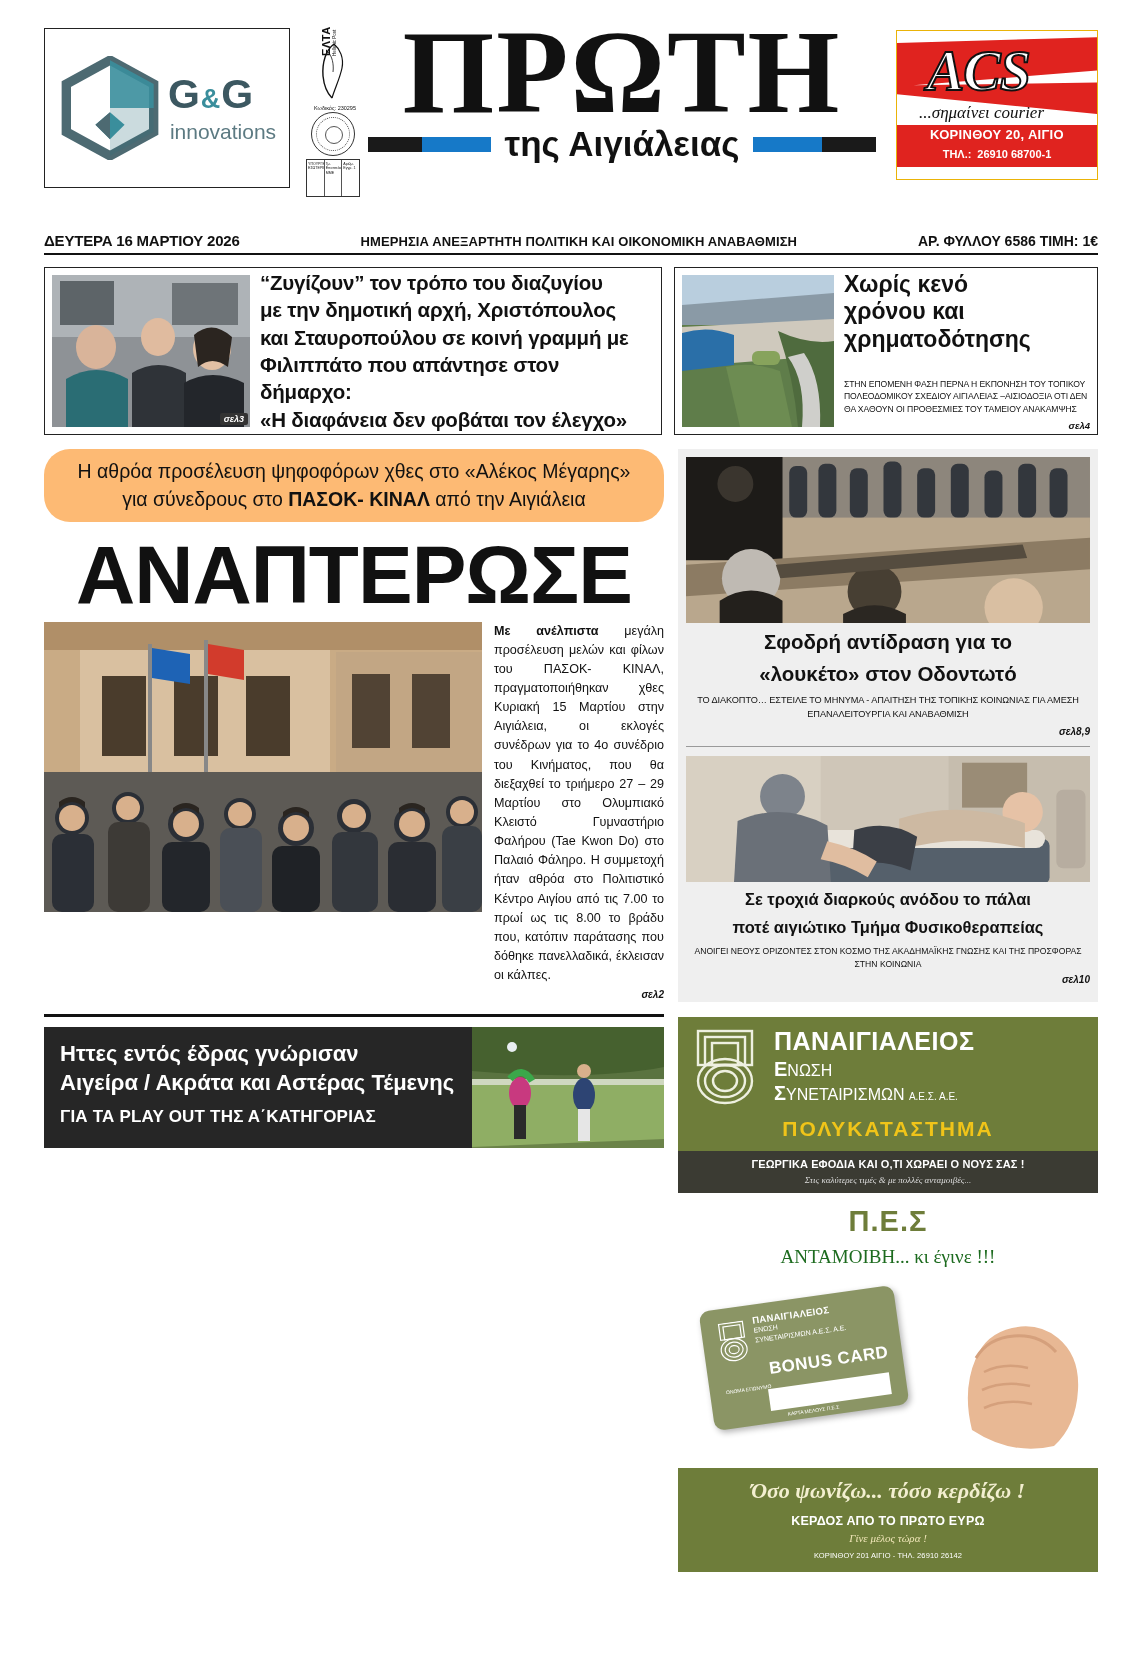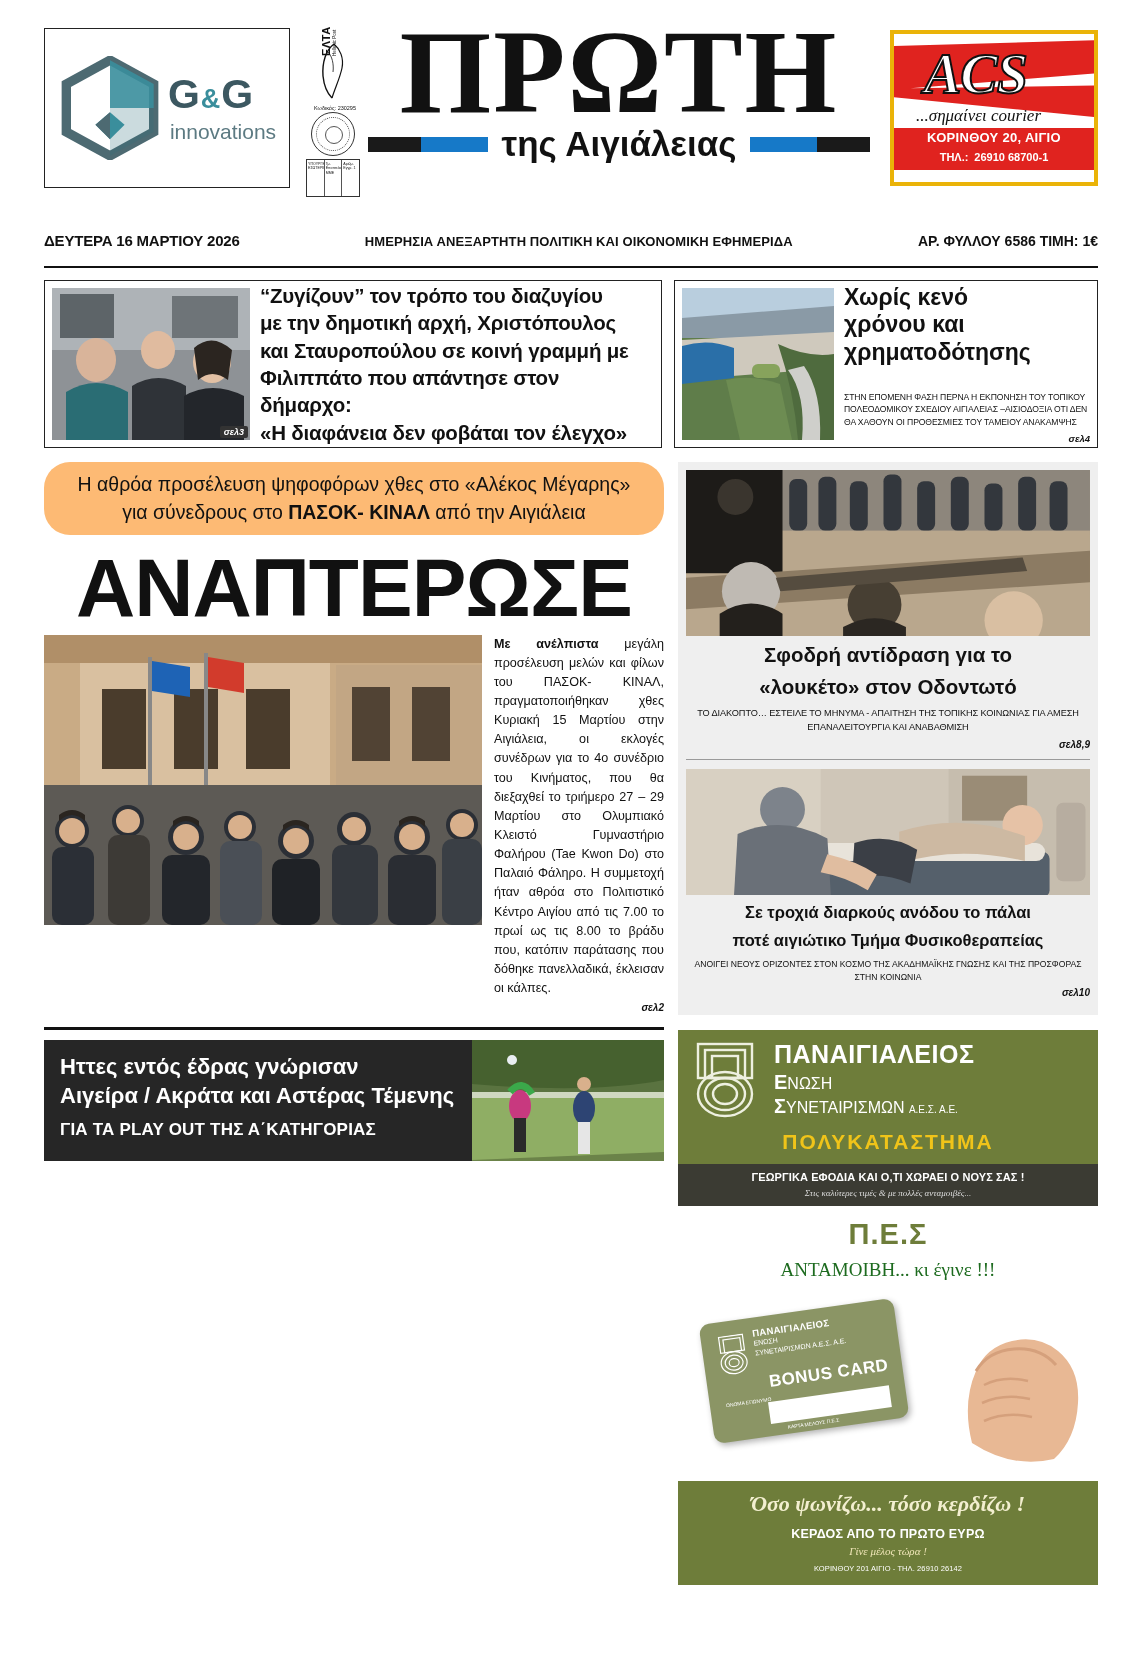--- a/index.html
+++ b/index.html
@@ -29,31 +29,31 @@
   .stamp-box div{flex:1;border-right:1px solid #555;padding:2px 1px;line-height:1.25;overflow:hidden;}
   .stamp-box div:last-child{border-right:none;}
 
   .titleblock{flex:1;display:flex;flex-direction:column;align-items:center;position:relative;margin-left:4px;}
   .proti{font-family:"Liberation Serif",serif;font-weight:bold;font-size:118px;line-height:.9;letter-spacing:2px;margin-top:-8px;}
   .sub-row{display:flex;align-items:center;width:100%;margin-top:-2px;text-align:center;}
   .bar{height:15px;flex:1;background:linear-gradient(to right,#1a1a1a 0 44%,#1679c8 44% 100%);}
   .bar.right{background:linear-gradient(to right,#1679c8 0 56%,#1a1a1a 56% 100%);}
   .aigialeias{font-size:35px;font-weight:bold;padding:0 14px;white-space:nowrap;}
 
-  .acs{width:200px;height:148px;border:4px solid #eab308;background:#fff;position:relative;overflow:hidden;margin-left:20px;margin-top:2px;}
+  .acs{width:200px;height:148px;border:1px solid #eab308;background:#fff;position:relative;overflow:hidden;margin-left:20px;margin-top:2px;}
   .acs-top{height:94px;background:#fff;position:relative;overflow:hidden;}
   .acs-swoosh{position:absolute;left:-10px;top:6px;width:220px;height:78px;background:#e0231f;clip-path:polygon(0 8%,100% 0,100% 42%,12% 62%,100% 58%,100% 100%,0 72%);}
   .acs-word{position:absolute;left:30px;top:8px;font-family:"Liberation Serif",serif;font-style:italic;font-weight:bold;font-size:56px;color:#fff;-webkit-text-stroke:2px #111;letter-spacing:-1px;}
   .acs-slogan{position:absolute;left:22px;bottom:2px;font-style:italic;font-size:17px;color:#111;font-family:"Liberation Serif",serif;}
   .acs-red{background:#e0231f;color:#fff;text-align:center;padding:2px 0 4px;}
   .acs-addr{font-size:13px;font-weight:bold;letter-spacing:.3px;}
   .acs-tel{font-size:21px;font-weight:bold;line-height:1;}
   .acs-tel span{font-size:11px;vertical-align:2px;}
 
-  .dateline{display:flex;align-items:flex-end;justify-content:space-between;border-bottom:2px solid #111;padding-bottom:17px;margin-top:4px;}
+  .dateline{display:flex;align-items:flex-end;justify-content:space-between;border-bottom:2px solid #111;padding-bottom:4px;margin-top:4px;}
   .dateline .d{font-size:15px;font-weight:bold;letter-spacing:-.2px;}
   .dateline .c{font-size:13px;font-weight:bold;letter-spacing:.1px;}
   .dateline .r{font-size:14px;font-weight:bold;}
 
   
   .teasers{display:flex;gap:12px;margin-top:12px;}
   .teaser{border:1px solid #222;padding:7px;box-sizing:border-box;display:flex;gap:10px;}
   .teaser.left{width:618px;height:168px;}
   .teaser.right{flex:1;height:168px;}
   .t-photo{position:relative;overflow:hidden;flex:none;}
@@ -196,21 +196,21 @@
       </div>
       <div class="acs-red">
         <div class="acs-addr">ΚΟΡΙΝΘΟΥ 20, ΑΙΓΙΟ</div>
         <div class="acs-tel"><span>ΤΗΛ.:</span> <span>26910 68700-1</span></div>
       </div>
     </div>
   </div>
 
   <div class="dateline">
     <div class="d">ΔΕΥΤΕΡΑ 16 ΜΑΡΤΙΟΥ 2026</div>
-    <div class="c">ΗΜΕΡΗΣΙΑ ΑΝΕΞΑΡΤΗΤΗ ΠΟΛΙΤΙΚΗ ΚΑΙ ΟΙΚΟΝΟΜΙΚΗ ΕΦΗΜΕΡΙΔΑ</div>
+    <div class="c">ΗΜΕΡΗΣΙΑ ΑΝΕΞΑΡΤΗΤΗ ΠΟΛΙΤΙΚΗ ΚΑΙ ΟΙΚΟΝΟΜΙΚΗ ΑΝΑΒΑΘΜΙΣΗ</div>
     <div class="r"><span>ΑΡ. ΦΥΛΛΟΥ 6586</span> <span>ΤΙΜΗ: 1€</span></div>
   </div>
 
   <div class="teasers">
     <div class="teaser left">
       <div class="t-photo t-left-photo">
         <svg class="ph" viewBox="0 0 198 152" preserveAspectRatio="none">
           <rect width="198" height="152" fill="#8e9296"></rect>
           <rect y="0" width="198" height="62" fill="#aeb3b7"></rect>
           <rect x="8" y="6" width="54" height="44" fill="#5d6468"></rect>

